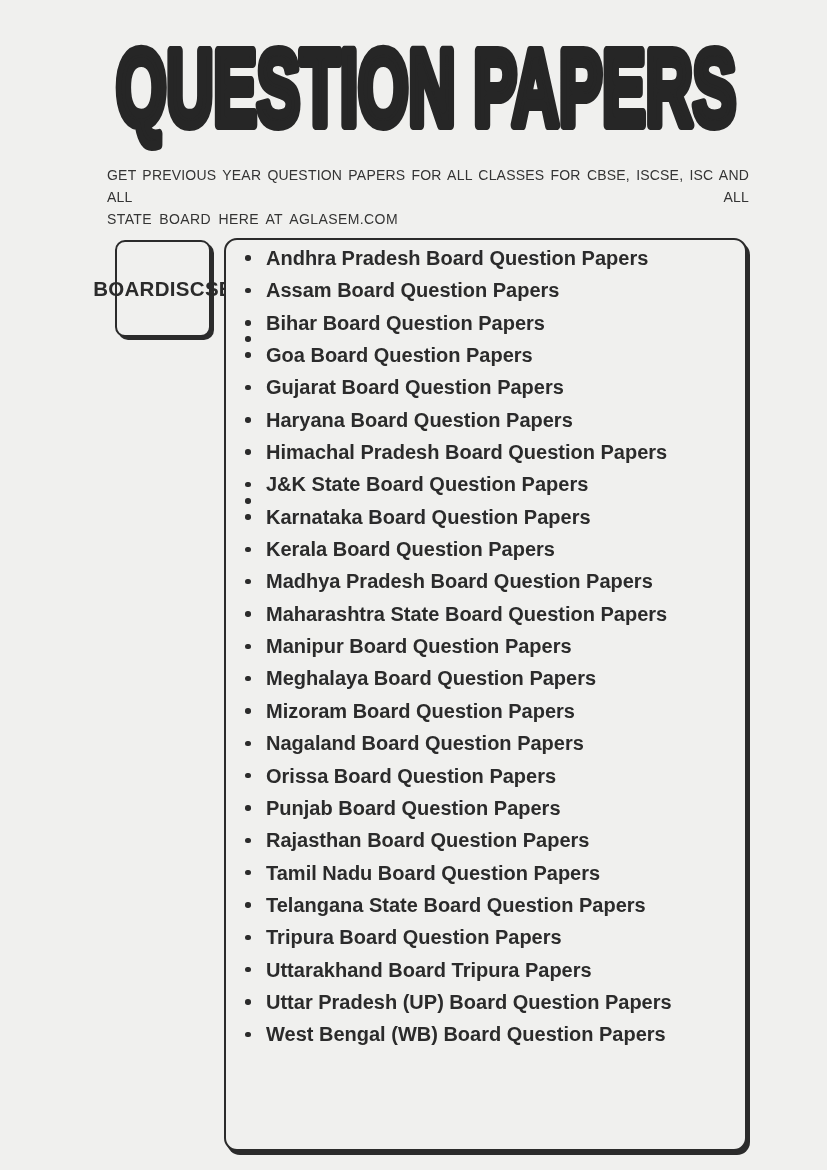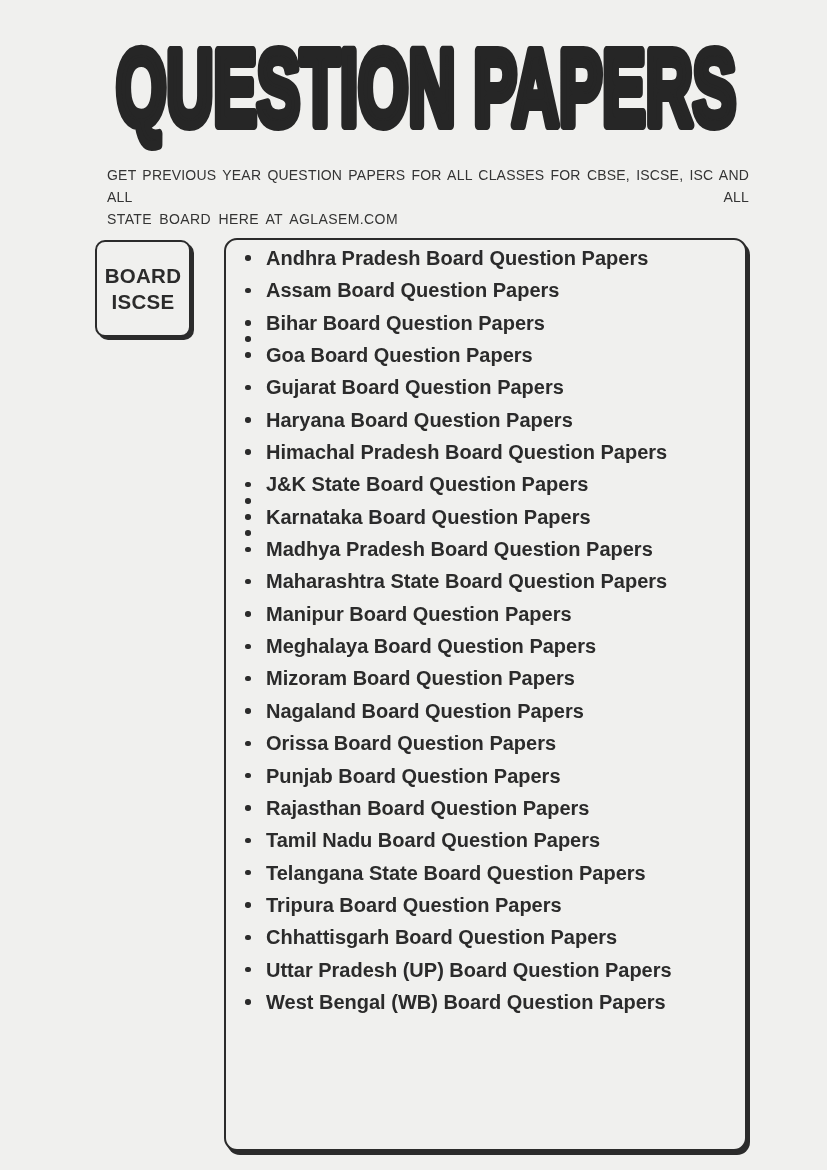--- a/index.html
+++ b/index.html
@@ -38,31 +38,31 @@
     letter-spacing: 0.2px;
     white-space: normal;
   }
   .subtitle .l2 {
     display: block;
     letter-spacing: 0.4px;
     word-spacing: 3px;
   }
   .board-chip {
     position: absolute;
-    left: 81px;
+    left: 101px;
     top: 240px;
     width: 96px;
     height: 97px;
     box-sizing: border-box;
     border: 2.5px solid #2b2b2b;
     border-radius: 10px;
     box-shadow: 3px 3px 0 #2b2b2b;
     background: #f0f0ee;
     display: flex;
-    flex-direction: column;
+    flex-direction: row;
     align-items: center;
     justify-content: center;
     color: #2b2b2b;
     font-size: 20.5px;
     font-weight: 600;
     letter-spacing: 0.3px;
     line-height: 26px;
   }
   .panel {
     position: absolute;
@@ -126,32 +126,32 @@
       <li><span class="dot"></span><span>Assam Board Question Papers</span></li>
       <li><span class="dot"></span><span>Bihar Board Question Papers</span></li>
       <li><span class="dot"></span></li>
       <li><span class="dot"></span><span>Goa Board Question Papers</span></li>
       <li><span class="dot"></span><span>Gujarat Board Question Papers</span></li>
       <li><span class="dot"></span><span>Haryana Board Question Papers</span></li>
       <li><span class="dot"></span><span>Himachal Pradesh Board Question Papers</span></li>
       <li><span class="dot"></span><span>J&amp;K State Board Question Papers</span></li>
       <li><span class="dot"></span></li>
       <li><span class="dot"></span><span>Karnataka Board Question Papers</span></li>
-      <li><span class="dot"></span></li>
+      <li><span class="dot"></span><span>Kerala Board Question Papers</span></li>
       <li><span class="dot"></span><span>Madhya Pradesh Board Question Papers</span></li>
       <li><span class="dot"></span><span>Maharashtra State Board Question Papers</span></li>
       <li><span class="dot"></span><span>Manipur Board Question Papers</span></li>
       <li><span class="dot"></span><span>Meghalaya Board Question Papers</span></li>
       <li><span class="dot"></span><span>Mizoram Board Question Papers</span></li>
       <li><span class="dot"></span><span>Nagaland Board Question Papers</span></li>
       <li><span class="dot"></span><span>Orissa Board Question Papers</span></li>
       <li><span class="dot"></span><span>Punjab Board Question Papers</span></li>
       <li><span class="dot"></span><span>Rajasthan Board Question Papers</span></li>
       <li><span class="dot"></span><span>Tamil Nadu Board Question Papers</span></li>
       <li><span class="dot"></span><span>Telangana State Board Question Papers</span></li>
       <li><span class="dot"></span><span>Tripura Board Question Papers</span></li>
-      <li><span class="dot"></span><span>Chhattisgarh Board Question Papers</span></li>
+      <li><span class="dot"></span><span>Uttarakhand Board Tripura Papers</span></li>
       <li><span class="dot"></span><span>Uttar Pradesh (UP) Board Question Papers</span></li>
       <li><span class="dot"></span><span>West Bengal (WB) Board Question Papers</span></li>
     </ul>
   </div>
 
 </div>
 
 </body></html>

